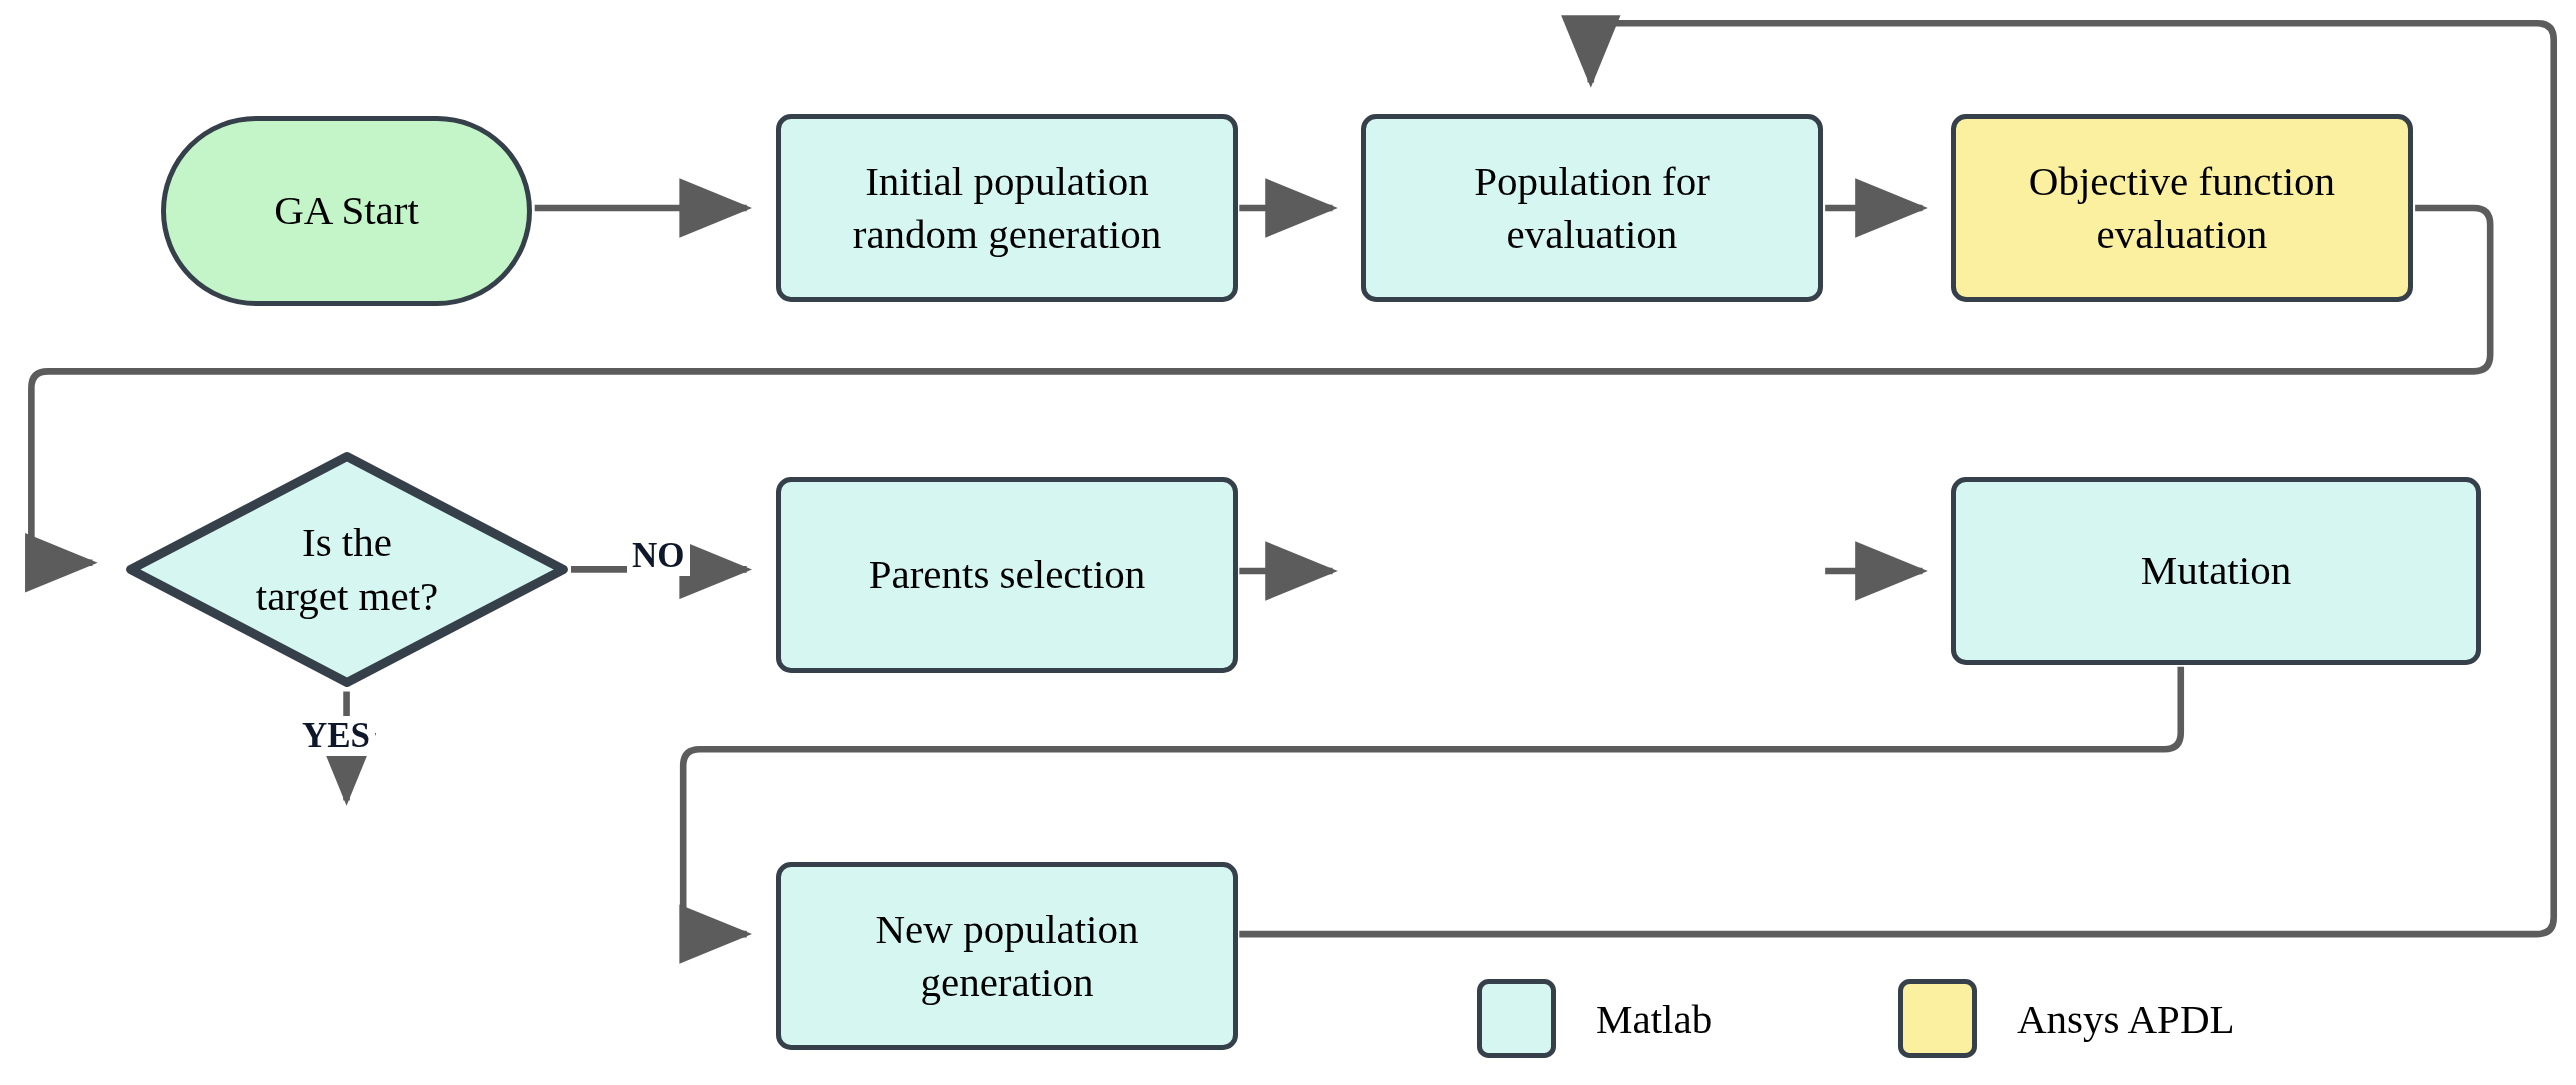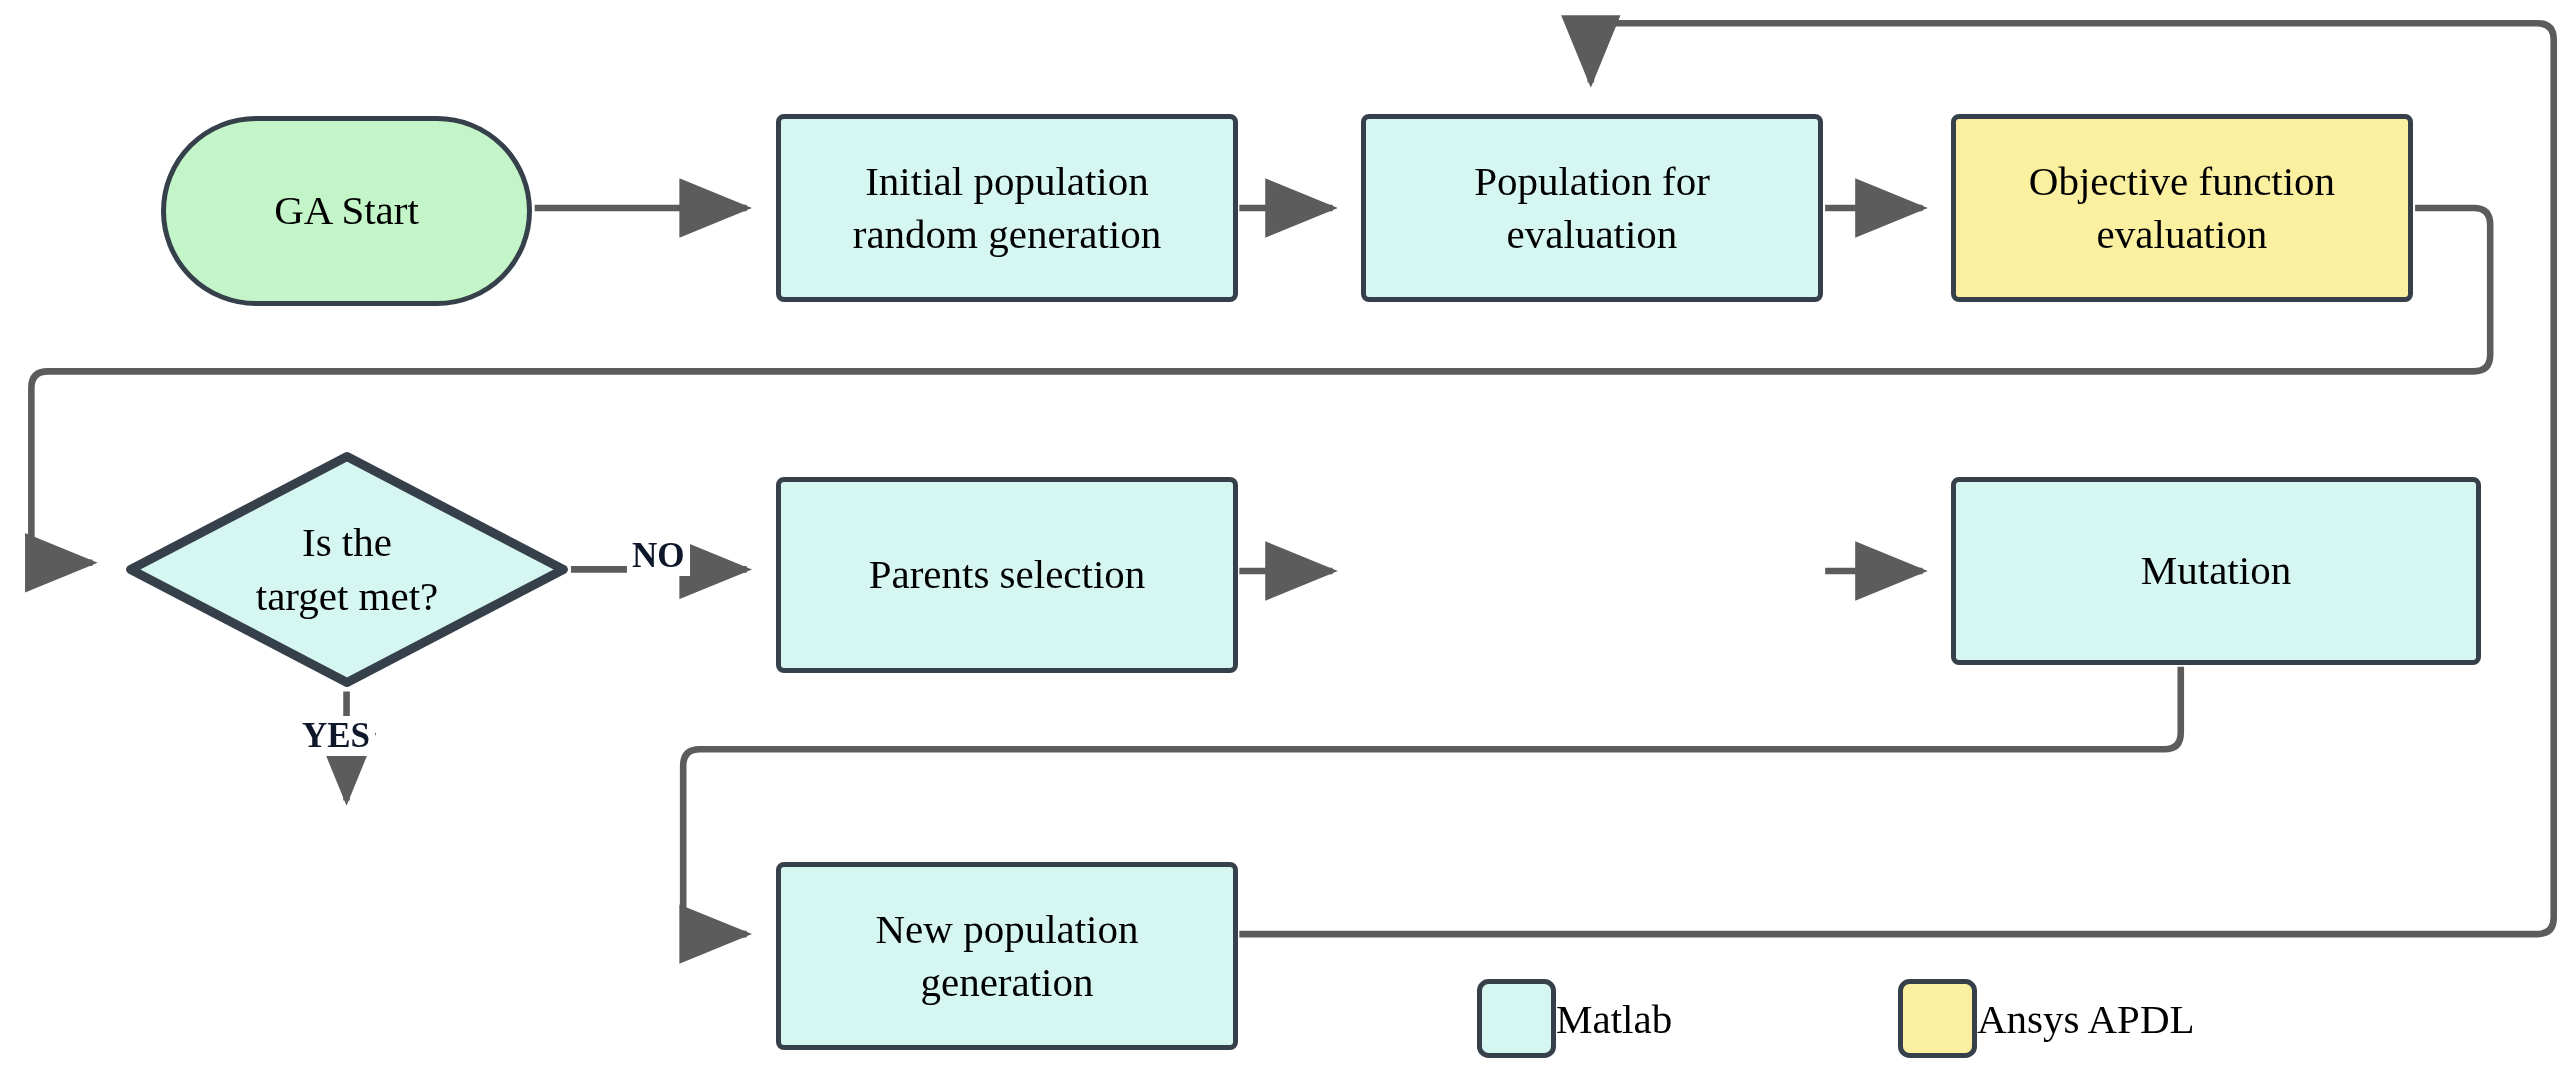--- a/index.html
+++ b/index.html
@@ -33,21 +33,21 @@
     line-height: 1.30;
     color: #000000;
     z-index: 3;
   }
   .node .nlabel {
     display: block;
     padding: 0 11.6px;
     white-space: pre-line;
   }
   .n-process {
-    border-radius: 8px;
+    border-radius: 15px;
   }
   .n-terminal {
     border-radius: 97px;
   }
   .n-decision {
     border: none;
     background: transparent;
   }
   .n-decision .dia {
     position: absolute;
@@ -75,20 +75,21 @@
     z-index: 5;
   }
   .legend .swatch {
     width: 79px;
     height: 79px;
     border: 5px solid #36404a;
     border-radius: 11.6px;
     box-sizing: border-box;
   }
   .legend .ltext {
+    margin-left: 40px;
     color: #000000;
     white-space: nowrap;
   }
 </style>
 </head>
 <body>
 
 <div id="canvas">
 
   <svg id="edges" viewBox="0 0 3122 1316" xmlns="http://www.w3.org/2000/svg">

